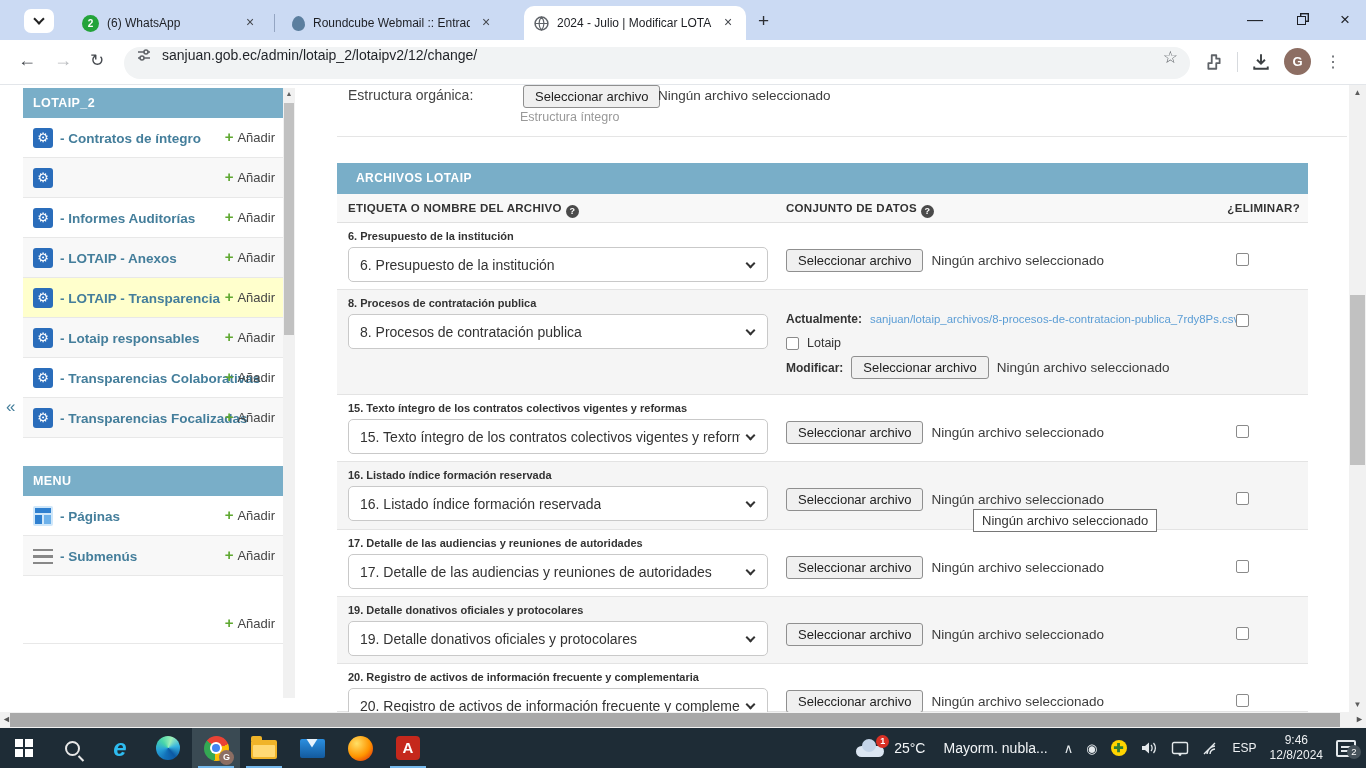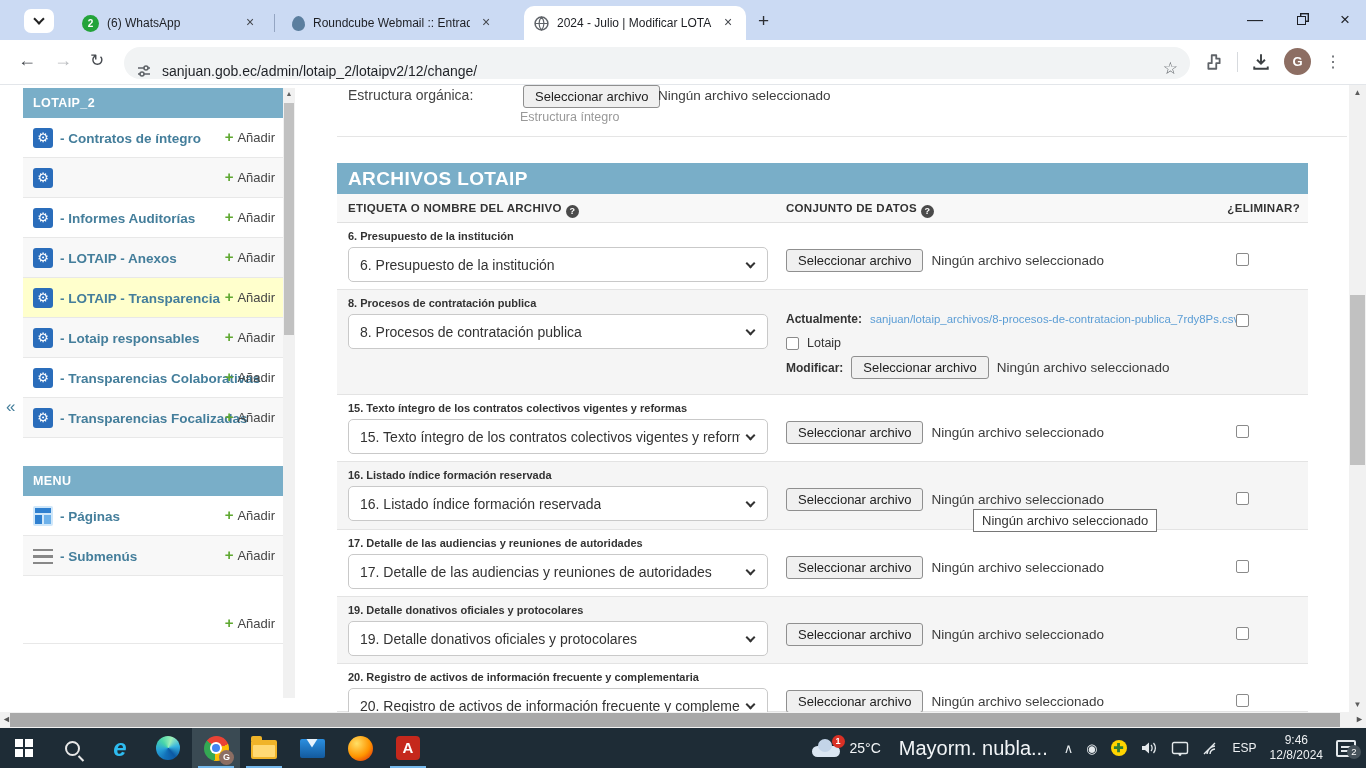--- a/index.html
+++ b/index.html
@@ -20,21 +20,21 @@
   .newtab { position:absolute; left:758px; top:10px; font-size:19px; color:#2c2e33; }
   .wctl { position:absolute; top:0; height:40px; width:46px; display:flex; align-items:center; justify-content:center; color:#1d1f24; }
   .wmin { left:1232px; font-size:16px; }
   .wrest { left:1278px; }
   .wrest i { display:block; width:9px; height:9px; border:1.4px solid #1d1f24; box-shadow:3px -3px 0 -1.4px #cbdaf3, 3px -3px 0 0 #1d1f24; }
   .wclose { left:1322px; font-size:17px; }
 
   
   .toolbar { position:absolute; top:40px; left:0; width:1366px; height:45px; background:#fff; border-bottom:1px solid #e3e6ea; }
   .navic { position:absolute; top:10px; font-size:18px; color:#474b50; }
-  .urlbar { position:absolute; left:124px; top:7px; width:1066px; height:32px; background:#f1f3f4; border-radius:16px; display:flex; align-items:flex-end; padding:0 12px; gap:10px; }
+  .urlbar { position:absolute; left:124px; top:7px; width:1066px; height:32px; background:#f1f3f4; border-radius:16px; display:flex; align-items:flex-start; padding:0 12px; gap:10px; }
   .urltxt { font-size:14px; color:#1f2227; flex:1; white-space:nowrap; overflow:hidden; }
   .star { font-size:17px; color:#5f6368; }
   .tbright { position:absolute; top:8px; display:flex; align-items:center; }
   .avatar { width:27px; height:27px; border-radius:50%; background:#8d6e63; color:#fff; font-size:13px; font-weight:bold; text-align:center; line-height:27px; }
   .toolsep { width:1px; height:20px; background:#d7dade; }
 
   
   .page { position:absolute; top:85px; left:0; width:1366px; height:627px; background:#fff; overflow:hidden; }
   .collapse { position:absolute; left:6px; top:312px; font-size:17px; color:#447e9b; }
 
@@ -63,21 +63,21 @@
 
   
   .main { position:absolute; left:296px; top:0; width:1053px; height:627px; }
   .eolabel { position:absolute; left:52px; top:2px; font-size:14px; color:#444; }
   .eobtn { position:absolute; left:227px; top:0px; }
   .fbtn { font-family:"Liberation Sans",sans-serif; font-size:13px; color:#222; background:#f0f0f0; border:1px solid #8f8f8f; border-radius:3px; padding:3px 11px; }
   .eonofile { position:absolute; left:362px; top:3px; font-size:13.5px; color:#3c3c3c; }
   .eohelp { position:absolute; left:224px; top:25px; font-size:12.5px; color:#999; }
   .divider { position:absolute; left:41px; top:51px; width:1010px; height:1px; background:#e5e5e5; }
 
-  .modbar { position:absolute; left:41px; top:78px; width:971px; height:31px; background:#79aec8; color:#fff; font-size:19px; font-weight:bold; letter-spacing:.4px; line-height:31px; padding-left:11px; }
+  .modbar { position:absolute; left:41px; top:78px; width:971px; height:31px; background:#79aec8; color:#fff; font-size:12px; font-weight:bold; letter-spacing:.4px; line-height:31px; padding-left:19px; }
   .thead { position:absolute; left:41px; top:109px; width:971px; height:29px; background:#f8f8f8; border-bottom:1px solid #e0e0e0; }
   .thcell { position:absolute; top:8px; font-size:11.5px; font-weight:bold; color:#333; letter-spacing:.3px; }
   .helpq { display:inline-block; width:13px; height:13px; border-radius:50%; background:#4a4a4a; color:#fff; font-size:9px; font-weight:bold; text-align:center; line-height:13px; margin-left:4px; vertical-align:-2px; }
 
   .rows { position:absolute; left:41px; top:138px; width:971px; }
   .frow { position:absolute; left:0; width:971px; border-bottom:1px solid #e3e3e3; background:#fff; }
   .frow.alt { background:#f5f5f5; }
   .flabel { position:absolute; left:11px; top:7px; font-size:11px; font-weight:bold; color:#333; }
   .fselect { position:absolute; left:11px; top:24px; width:420px; height:35px; background:#fff; border:1px solid #c9c9c9; border-radius:5px; }
   .sval { position:absolute; left:11px; top:9px; font-size:14px; color:#333; white-space:nowrap; max-width:380px; overflow:hidden; }
@@ -125,21 +125,21 @@
   .ffic { width:25px; height:25px; border-radius:50%; background:radial-gradient(circle at 35% 30%,#ffe066,#ff9500 55%,#e0380f 88%); }
   .acroic { width:24px; height:24px; background:#c5281c; border-radius:4px; color:#fff; font-size:15px; font-weight:bold; text-align:center; line-height:24px; }
 
   .traysp { flex:1; }
   .weather { display:flex; align-items:center; gap:8px; padding:0 6px; height:40px; }
   .cloudic { position:relative; width:30px; height:18px; }
   .cloudic::before { content:""; position:absolute; left:0; bottom:0; width:28px; height:11px; background:#dbe6f2; border-radius:7px; }
   .cloudic::after { content:""; position:absolute; left:6px; top:0px; width:14px; height:13px; background:#c3d4e8; border-radius:50%; }
   .wbadge { position:absolute; right:-3px; top:-4px; width:13px; height:13px; border-radius:50%; background:#d93025; color:#fff; font-size:9px; font-weight:bold; text-align:center; line-height:13px; z-index:2; }
   .wtemp { color:#f2f5f7; font-size:14px; }
-  .wdesc { color:#f2f5f7; font-size:20px; white-space:nowrap;padding-left:10px; }
+  .wdesc { color:#f2f5f7; font-size:14px; white-space:nowrap;padding-left:10px; }
   .tray { display:flex; align-items:center; gap:13px; padding:0 10px; height:40px; }
   .trayic { color:#e4e9ec; font-size:13px; display:flex; align-items:center; justify-content:center; }
   .shieldic { width:16px; height:16px; border-radius:50%; background:#ffd400; color:#2e7d32; font-size:12px; font-weight:bold; text-align:center; line-height:16px; }
   .langtxt { color:#eef1f3; font-size:12px; }
   .clock { color:#eef1f3; font-size:12px; text-align:center; line-height:15px; }
   .notific { position:relative; width:20px; height:17px; border:2px solid #e4e9ec; border-radius:2px; background:linear-gradient(#e4e9ec 0 0) 3px 4px/10px 2px no-repeat, linear-gradient(#e4e9ec 0 0) 3px 8px/7px 2px no-repeat; }
   .nbadge { position:absolute; right:-7px; bottom:-4px; width:14px; height:14px; border-radius:50%; background:#46525a; color:#fff; font-size:9.5px; text-align:center; line-height:14px; }
 </style>
 </head>
 <body>

